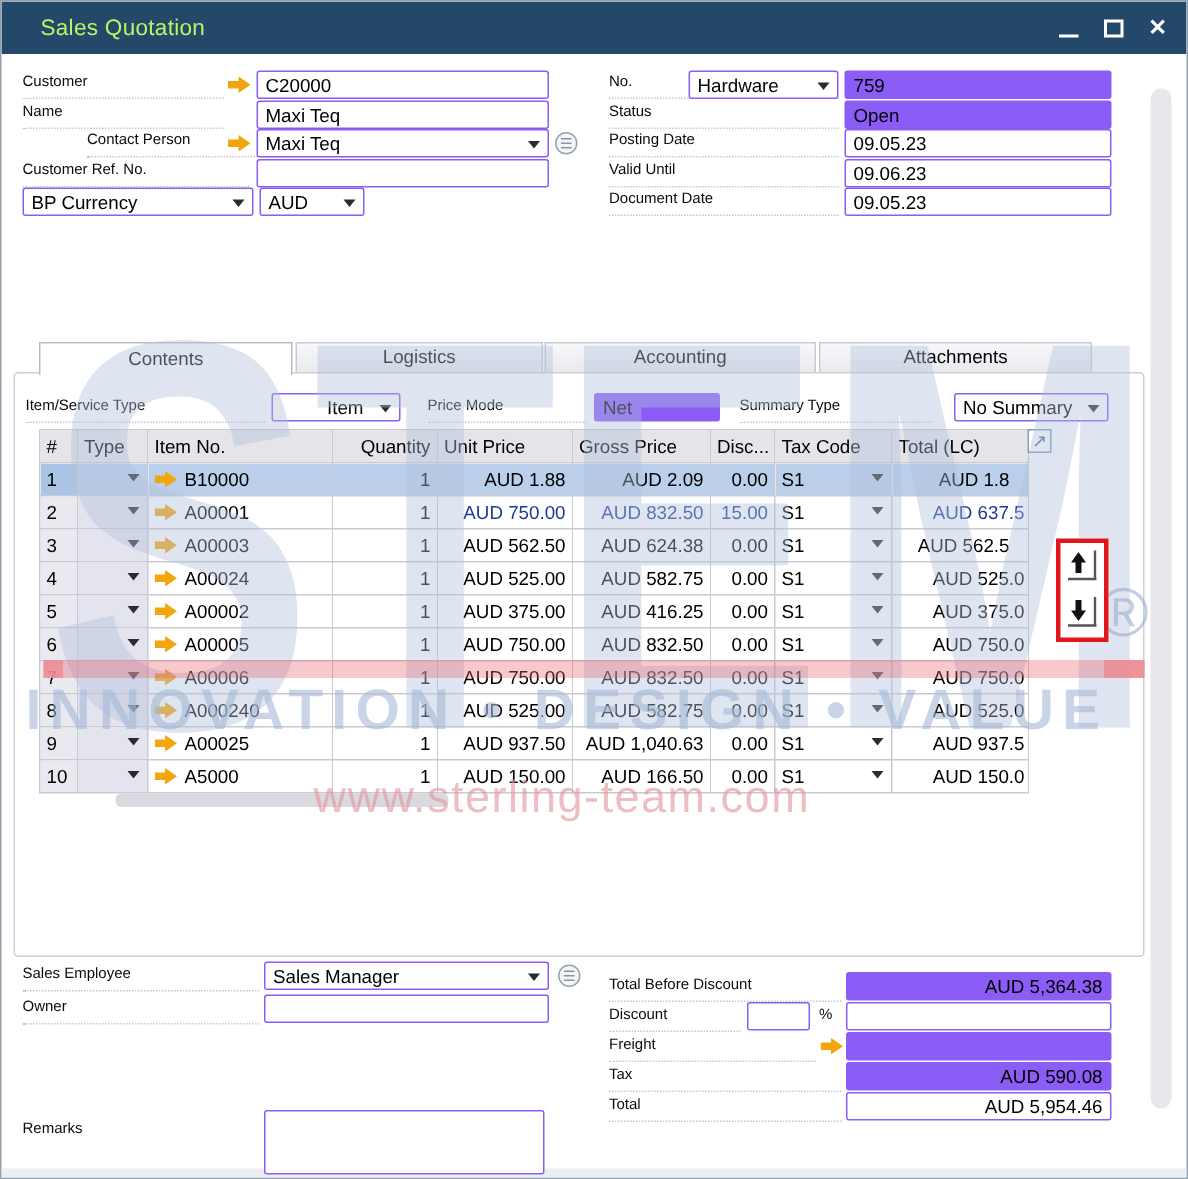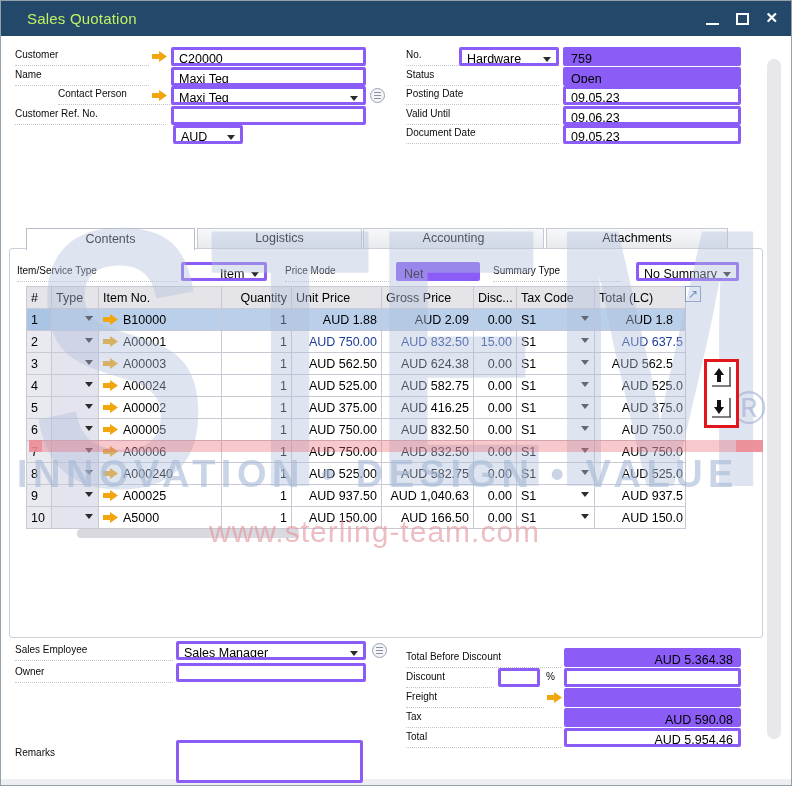--- a/index.html
+++ b/index.html
@@ -13,21 +13,21 @@
               background:#24486a; z-index:4; }
   .titlebar .title { position:absolute; left:26px; top:9px; color:#bef264;
                      font-size:15px; letter-spacing:.2px; }
   .wc-min { position:absolute; right:72px; top:22px; width:13px; height:2px; background:#fff; cursor:pointer; }
   .wc-max { position:absolute; right:42px; top:12px; width:13px; height:12px; border:2px solid #fff; cursor:pointer; }
   .wc-close { position:absolute; right:13px; top:8px; color:#fff; font-size:15px; font-weight:bold; cursor:pointer; }
 
   
   .lbl { position:absolute; height:17px; font-size:10px; color:#0a0a0a;
          border-bottom:1px dotted #c3c8d0; white-space:nowrap; }
-  .fld { position:absolute; height:19px; background:#fff; border:3px solid #8b5cf6;
+  .fld { position:absolute; height:19px; background:#fff; border:1px solid #8b5cf6;
          border-radius:2px; font-size:12.5px; line-height:16px; padding:1px 5px;
          white-space:nowrap; overflow:hidden; z-index:2; }
   .fld.ro { background:#8b5cf6; }
   .fld.num { text-align:right; }
   .caret { position:absolute; right:5px; top:7px; width:0; height:0;
            border-left:4px solid transparent; border-right:4px solid transparent;
            border-top:5px solid #2b2b2b; }
   .larrow { position:absolute; width:15px; height:11px; background:#f2a60d;
             clip-path:polygon(0 28%,47% 28%,47% 0,100% 50%,47% 100%,47% 72%,0 72%); cursor:pointer; }
   .larrow.inline { position:static; flex:none; width:15px; height:11px; }
@@ -122,20 +122,24 @@
     <span>Maxi Teq</span>
     <span class="caret"></span>
   </div>
   <span class="cmenu" style="left:369px;top:87px;">
       <i></i>
     </span>
 
   <div class="lbl" style="left:14px;top:107px;width:151px;">Customer Ref. No.</div>
   <div class="fld" style="left:170px;top:105px;width:195px;"></div>
 
+  <div class="fld" style="left:14px;top:124px;width:154px;">
+    <span>BP Currency</span>
+    <span class="caret"></span>
+  </div>
   <div class="fld" style="left:172px;top:124px;width:70px;">
     <span>AUD</span>
     <span class="caret"></span>
   </div>
 
   <div class="lbl" style="left:405px;top:48px;width:153px;">No.</div>
   <div class="fld" style="left:458px;top:46px;width:100px;">
     <span>Hardware</span>
     <span class="caret"></span>
   </div>

